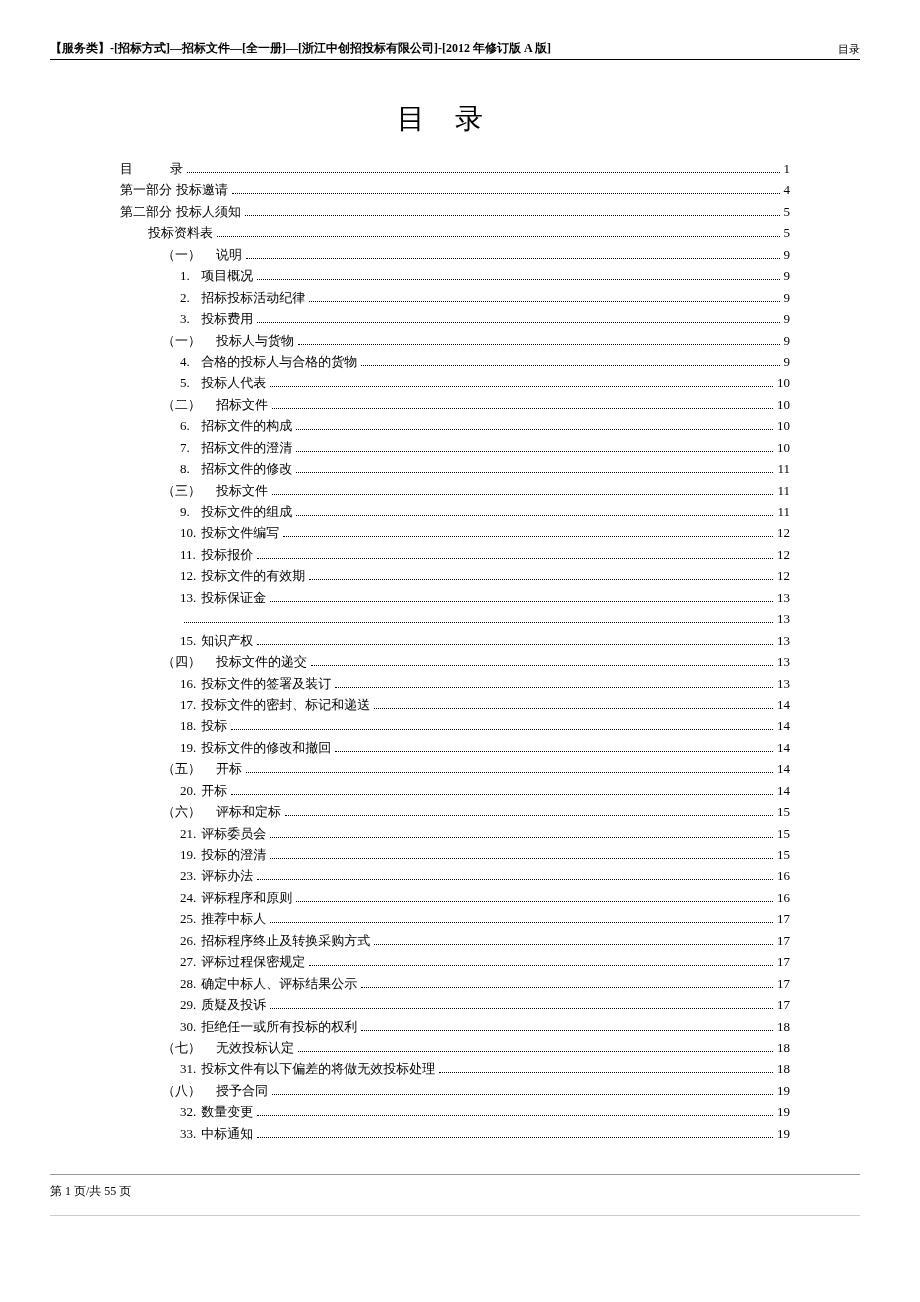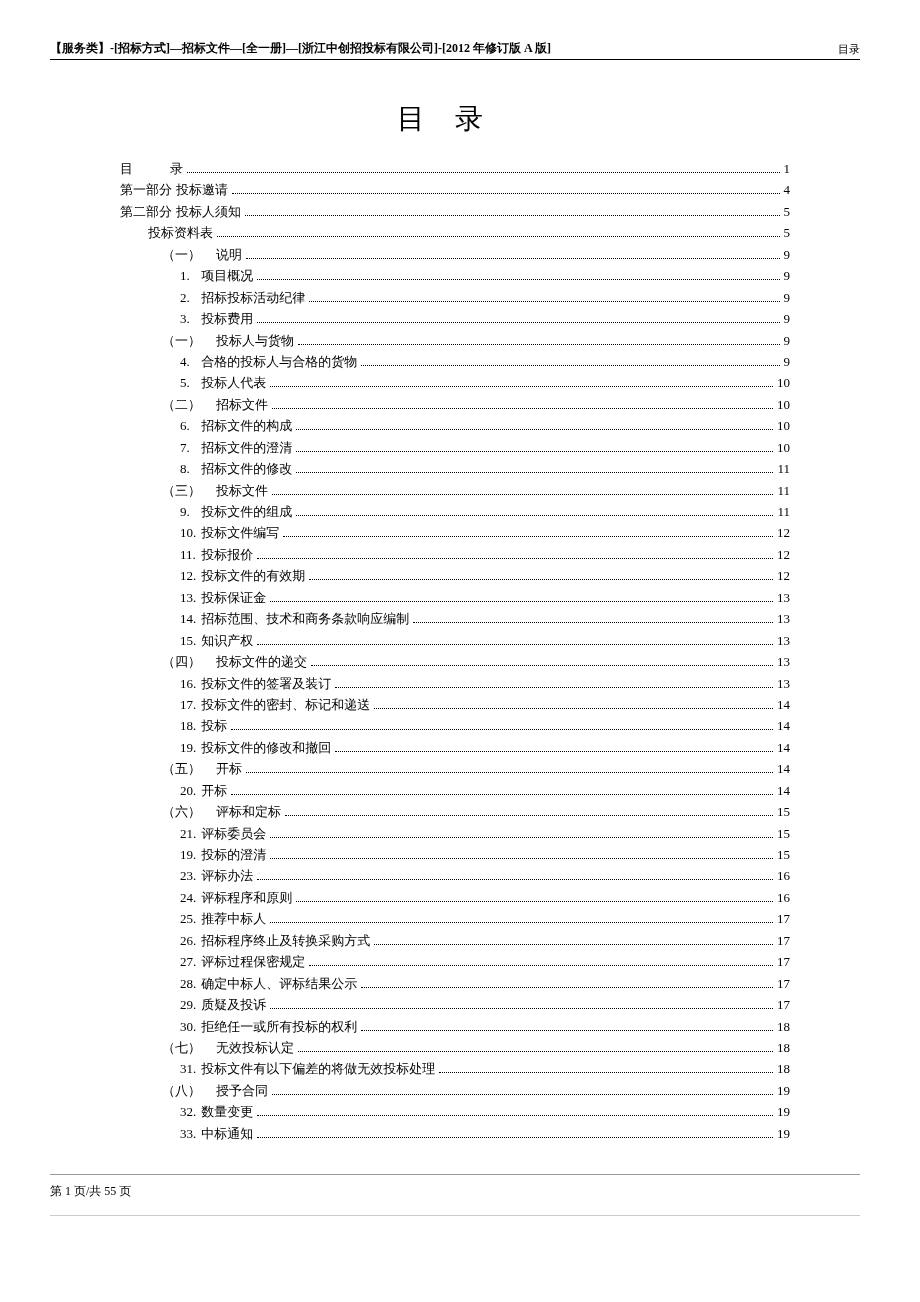--- a/index.html
+++ b/index.html
@@ -191,21 +191,20 @@
       <span class="toc-label"><span class="sub-num">12.</span> 投标文件的有效期</span>
       <span class="toc-dots"></span>
       <span class="toc-page">12</span>
     </div>
     <div class="toc-row indent-3b">
       <span class="toc-label"><span class="sub-num">13.</span> 投标保证金</span>
       <span class="toc-dots"></span>
       <span class="toc-page">13</span>
     </div>
     <div class="toc-row indent-3b">
-      <span class="toc-label"><span class="sub-num">14.</span> 招标范围、技术和商务条款响应编制</span>
       <span class="toc-dots"></span>
       <span class="toc-page">13</span>
     </div>
     <div class="toc-row indent-3b">
       <span class="toc-label"><span class="sub-num">15.</span> 知识产权</span>
       <span class="toc-dots"></span>
       <span class="toc-page">13</span>
     </div>
     <div class="toc-row indent-3">
       <span class="toc-label"><span style="display:inline-block;width:54px;">（四）</span>投标文件的递交</span>

